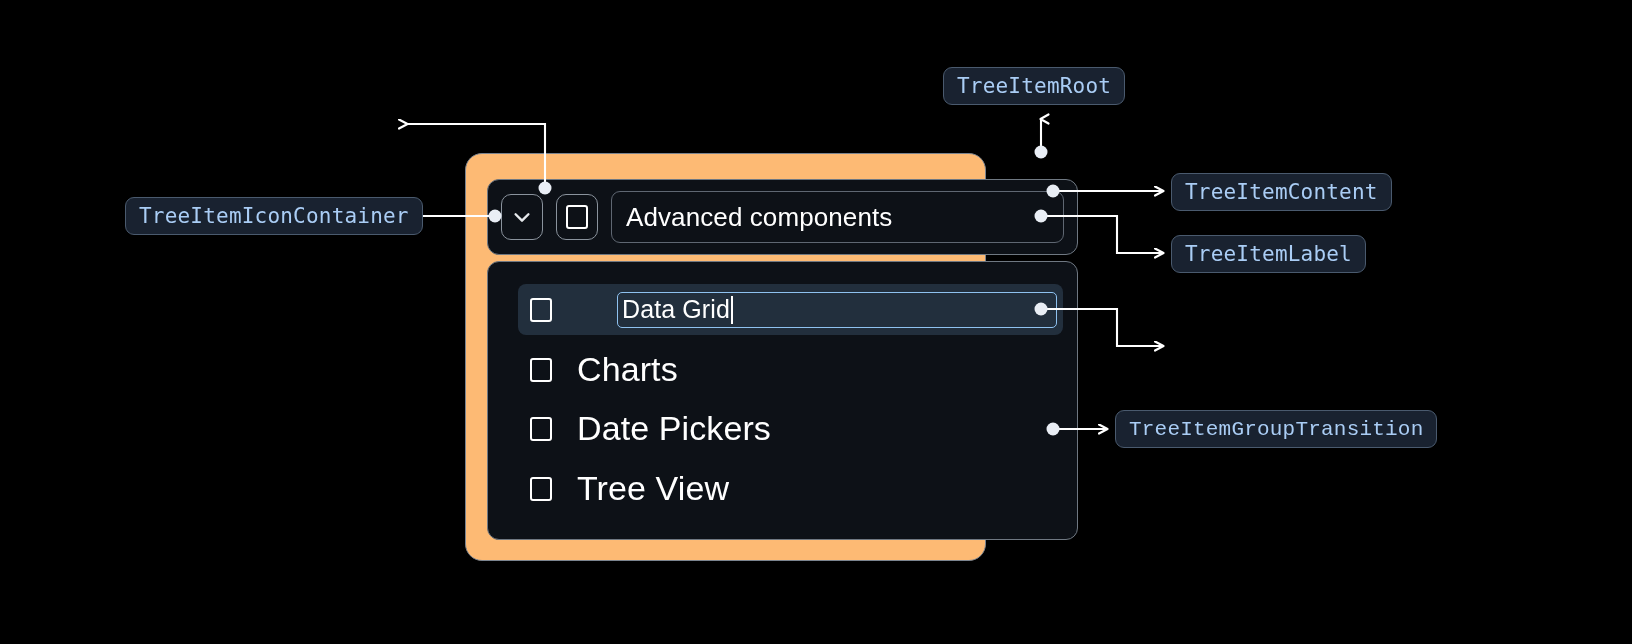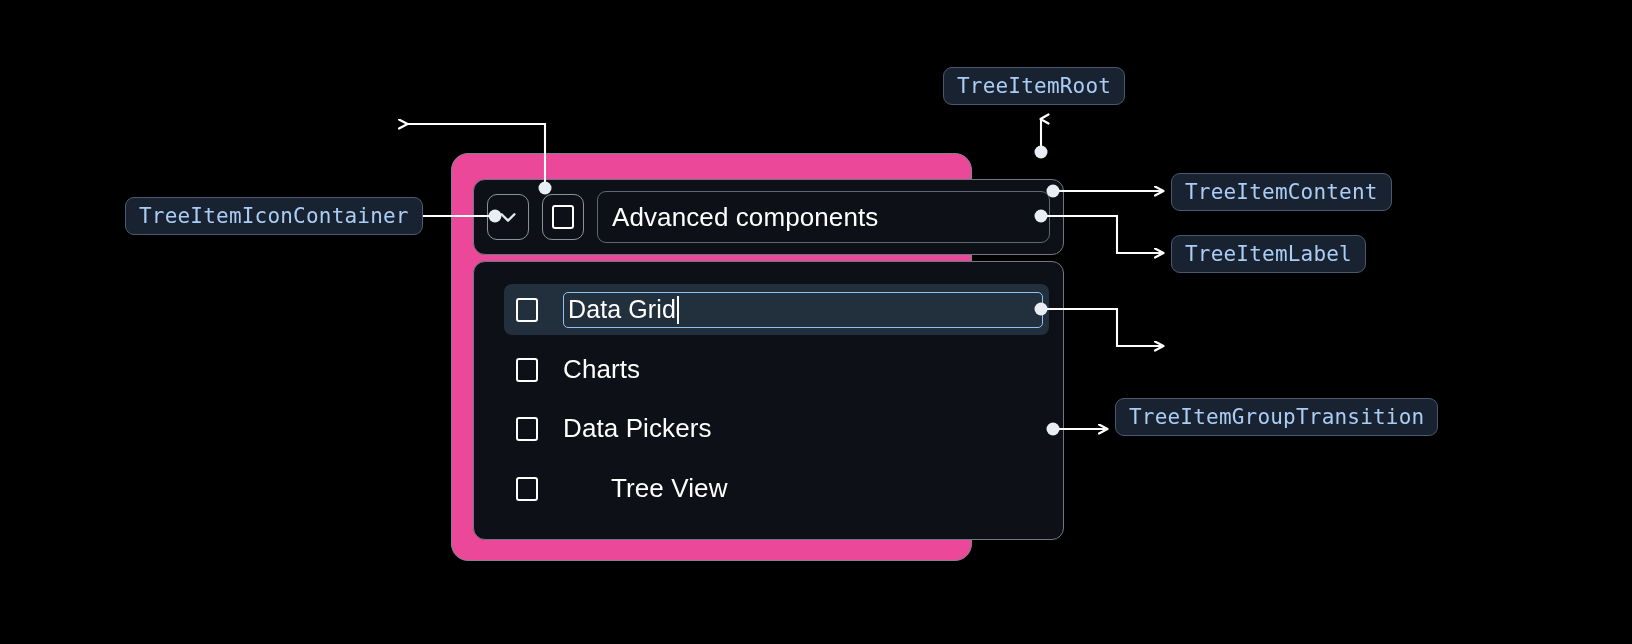--- a/index.html
+++ b/index.html
@@ -50,26 +50,26 @@
     font-family: "DejaVu Sans Mono", "Liberation Mono", monospace;
     font-size: 21px;
     line-height: 1;
     letter-spacing: 0.2px;
     white-space: nowrap;
   }
 
   
   #tree-root {
     position: absolute;
-    left: 451px;
+    left: 465px;
     top: 153px;
     width: 521px;
     height: 408px;
     box-sizing: border-box;
-    background: #ec4899;
+    background: #fdba74;
     border: 1.6px solid #7b848f;
     border-radius: 17px;
     z-index: 10;
   }
 
   #tree-content {
     position: absolute;
     left: 21px;
     top: 25px;
     width: 591px;
@@ -151,36 +151,37 @@
     align-items: center;
     box-sizing: border-box;
     border-radius: 8px;
     padding-left: 12px;
     gap: 0;
   }
   .child-row.selected {
     left: 30px;
     width: 545px;
     background: #222f3d;
+    gap: 40px;
   }
 
   .child-cb {
     flex: 0 0 auto;
     width: 22px;
     height: 24px;
     box-sizing: border-box;
     border: 2.6px solid #ffffff;
     border-radius: 3px;
     background: transparent;
     margin-right: 25px;
   }
 
   .child-text {
     color: #ffffff;
-    font-size: 26px;
+    font-size: 34px;
     letter-spacing: 0.1px;
     white-space: nowrap;
   }
 
   
   .child-input {
     box-sizing: border-box;
     flex: 1 1 auto;
     height: 36px;
     border: 1.6px solid #8fc2f0;
@@ -259,21 +260,21 @@
   <div class="chip" style="left:943px; top:67px;">TreeItemRoot</div>
 
 
   <div class="chip" style="left:77px; top:197px;margin-left:48px;">TreeItemIconContainer</div>
 
   <div class="chip" style="left:1171px; top:235px;">TreeItemLabel</div>
 
   <div class="chip" style="left:1171px; top:173px;">TreeItemContent</div>
 
 
-  <div class="chip" style="left:1115px; top:398px;">TreeItemGroupTransition</div>
+  <div class="chip" style="left:1115px; top:410px;font-family:Liberation Mono, monospace;">TreeItemGroupTransition</div>
 
   <div id="tree-root">
 
     <div id="tree-content">
 
       <div class="icon-box">
         <svg class="chev" viewBox="0 0 24 24">
           <path d="M5 9 L12 16 L19 9" fill="none" stroke="#e6e9ec" stroke-width="2.6" stroke-linecap="round" stroke-linejoin="round"></path>
         </svg>
       </div>
@@ -297,24 +298,24 @@
         </span>
       </div>
 
       <div class="child-row" style="top:82px;">
         <span class="child-cb"></span>
         <span class="child-text">Charts</span>
       </div>
 
       <div class="child-row" style="top:141px;">
         <span class="child-cb"></span>
-        <span class="child-text">Data Pickers</span>
-      </div>
-
-      <div class="child-row" style="top:201px;gap:48px;">
+        <span class="child-text">Date Pickers</span>
+      </div>
+
+      <div class="child-row" style="top:201px;">
         <span class="child-cb"></span>
         <span class="child-text">Tree View</span>
       </div>
 
     </div>
   </div>
 
 </div>
 
 </body></html>

